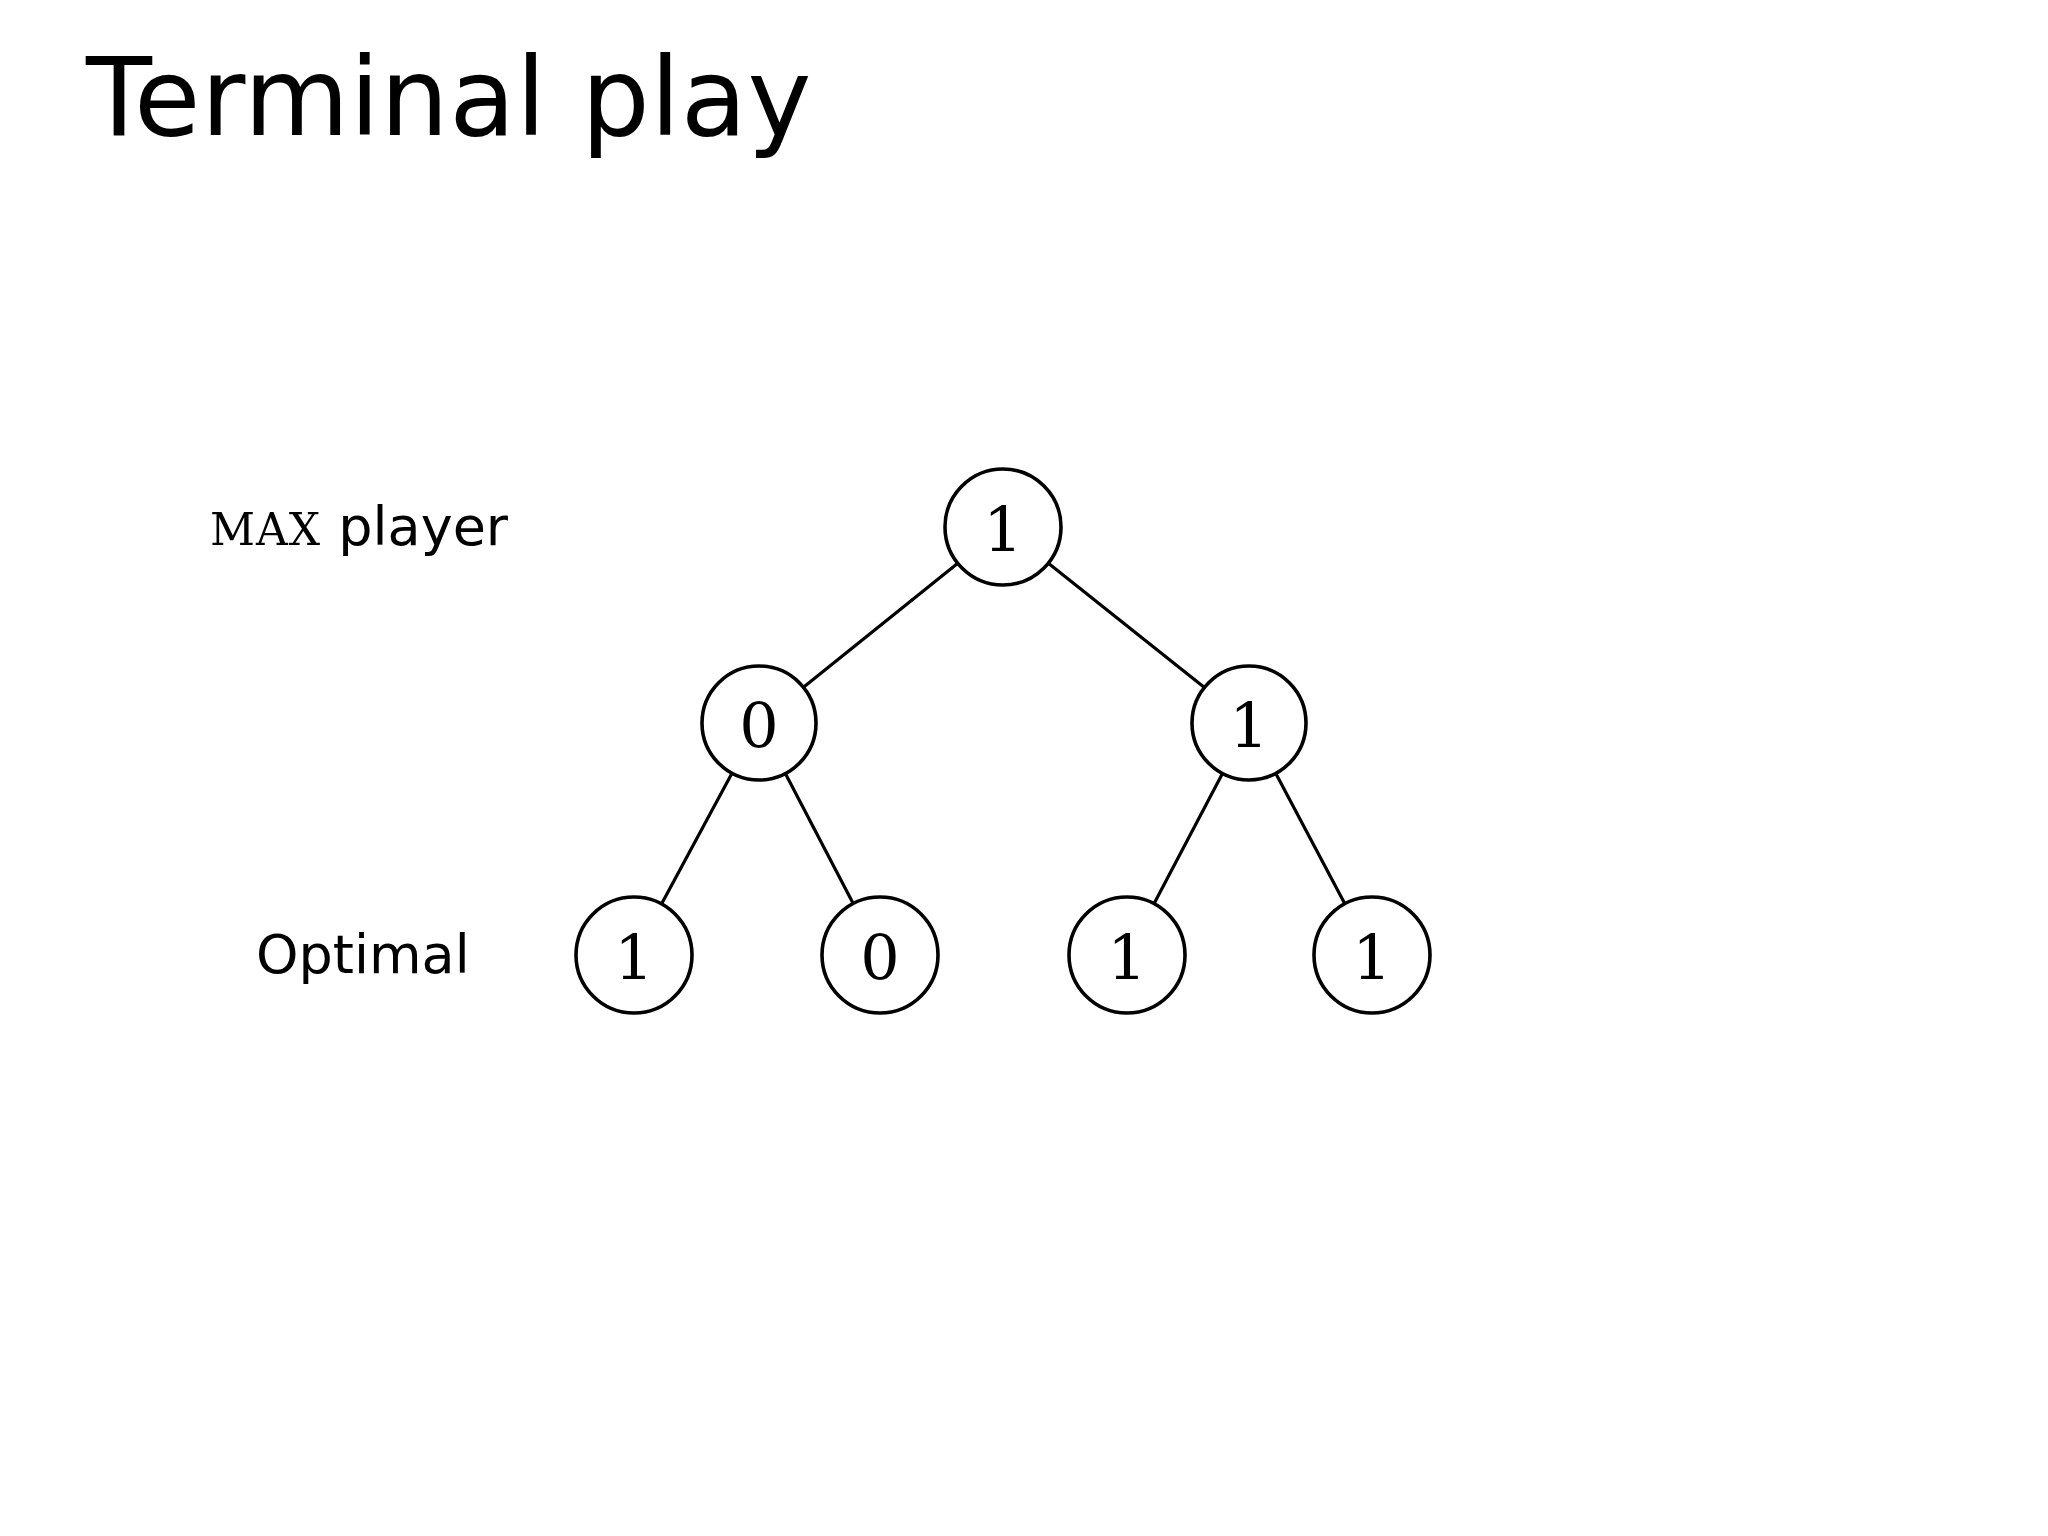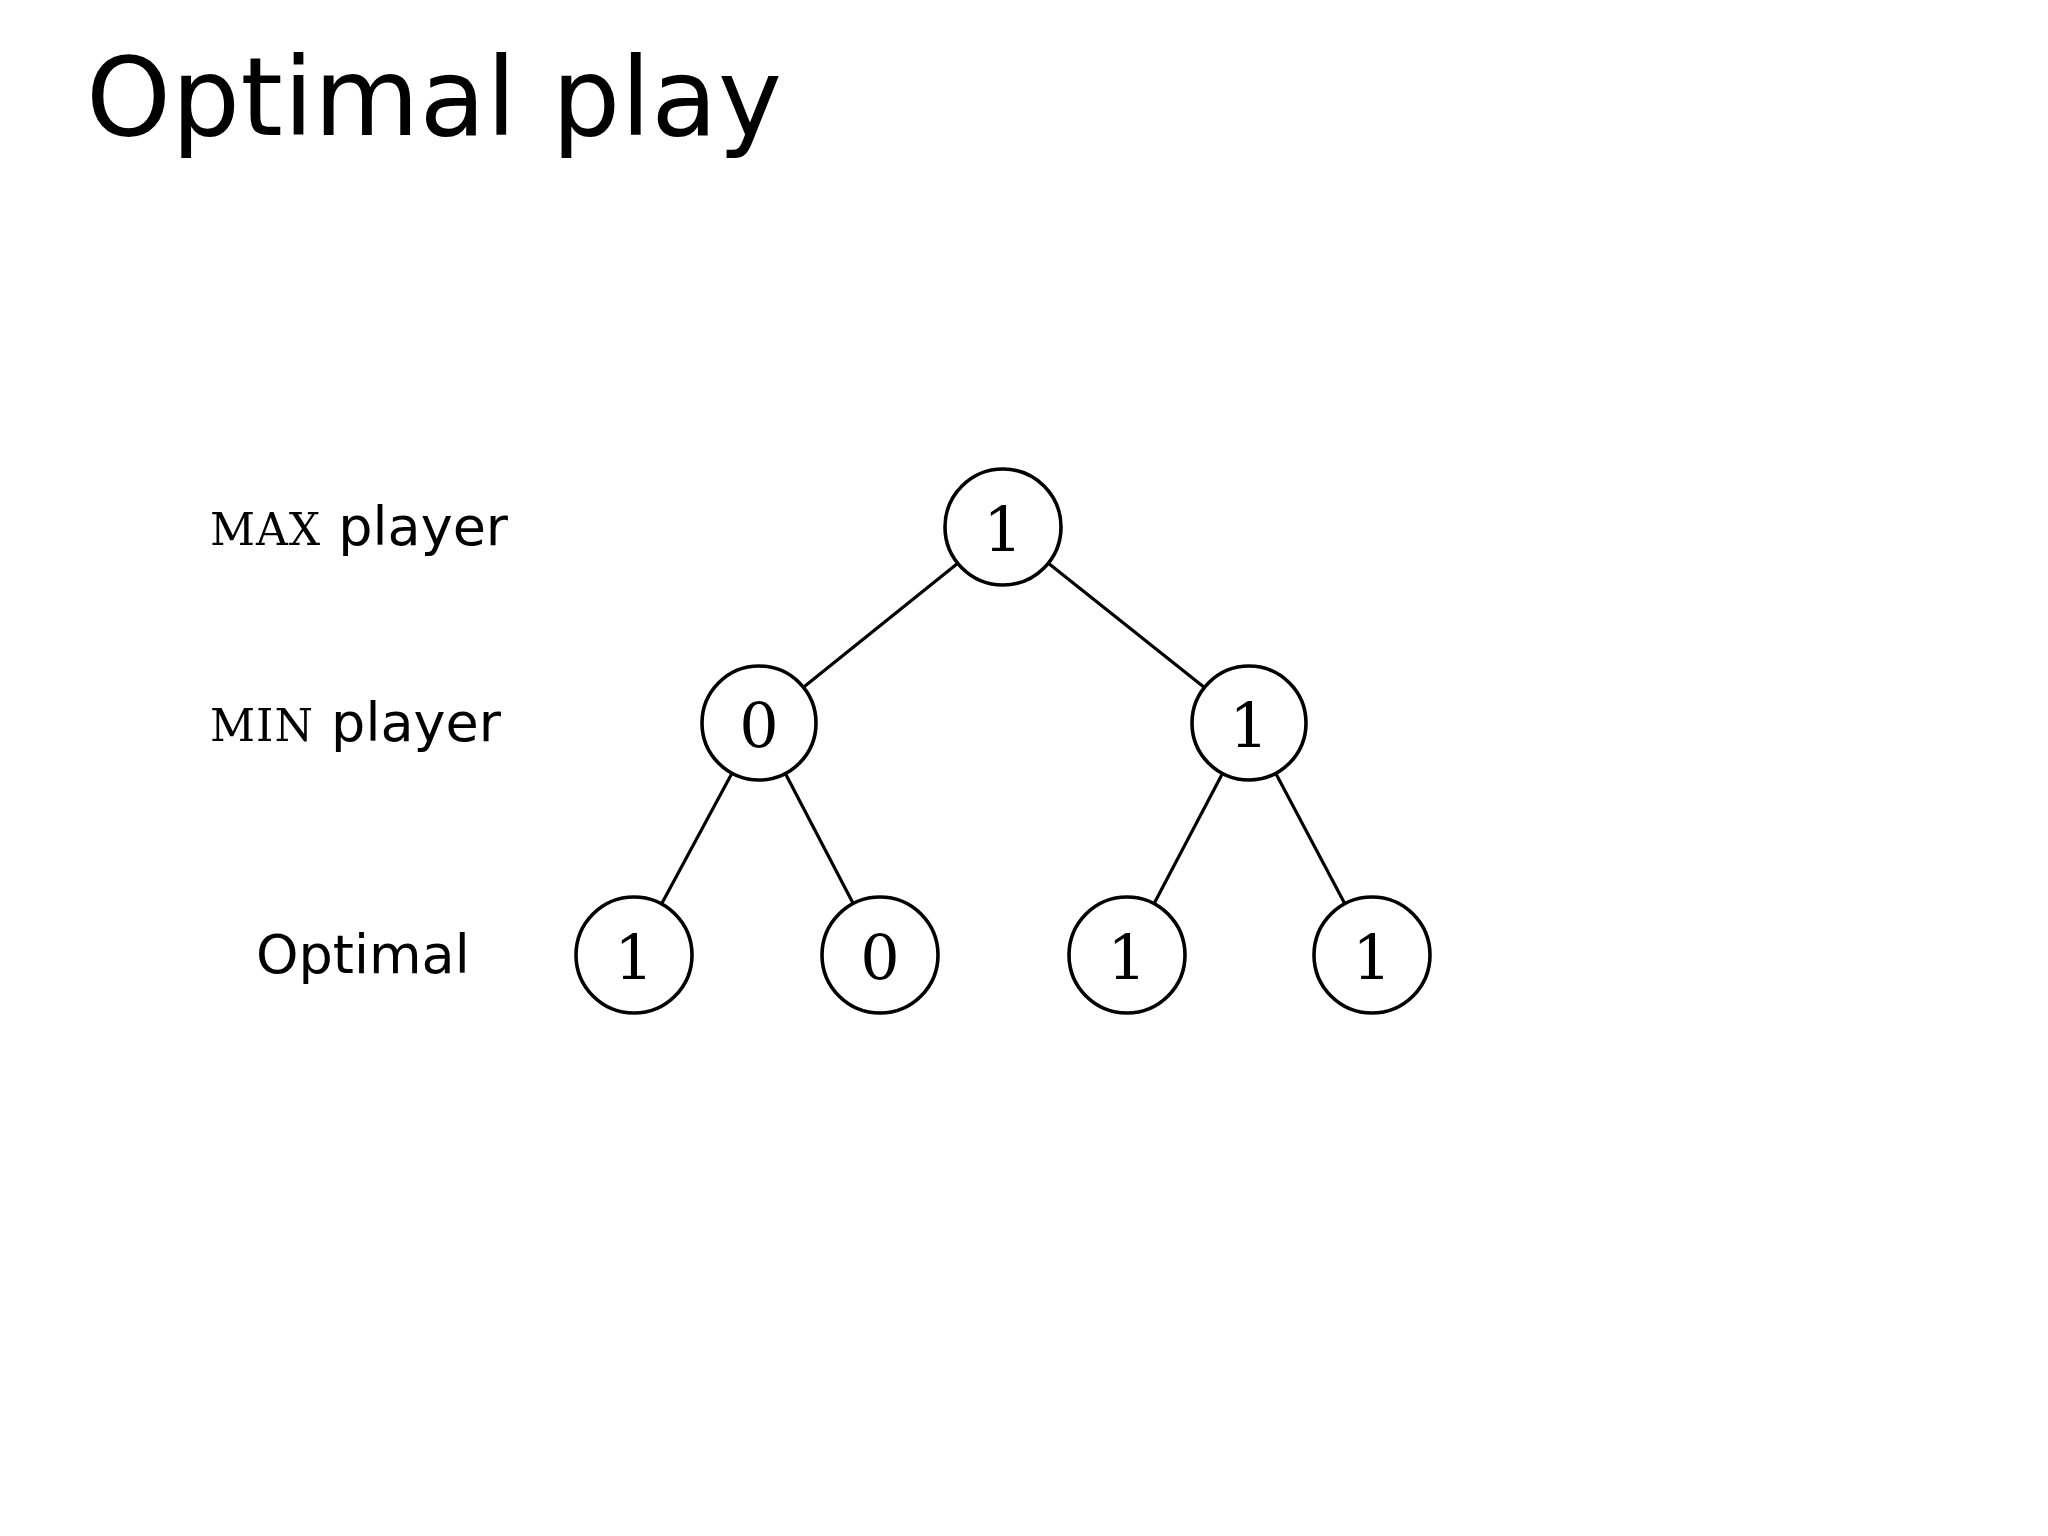--- a/index.html
+++ b/index.html
@@ -84,31 +84,28 @@
     fill: #000000;
     text-anchor: middle;
     dominant-baseline: central;
   }
 </style>
 </head>
 <body>
 
 <div id="slide">
 
-  <div id="slide-title">Optimal play</div>
+  <div id="slide-title">Terminal play</div>
 
   <div id="figure">
 
     <div class="row-label" id="label-max" style="left: 210px; top: 527px;">
       <span class="sc">MAX</span><span class="plain"> player</span>
     </div>
 
-    <div class="row-label" id="label-min" style="left: 210px; top: 723px;">
-      <span class="sc">MIN</span><span class="plain"> player</span>
-    </div>
 
     <div class="row-label" id="label-terminal" style="left: 256px; top: 955px;">
       <span class="plain">Optimal</span>
     </div>
 
     <svg id="tree" viewBox="0 0 2048 1536">
       <g id="edges-group">
           <line x1="957.7820191130601" y1="563.3226403845912" x2="803.4383605268204" y2="687.3036120358329" class="edge"></line>
           <line x1="1048.3622623794113" y1="563.1422903510756" x2="1204.4198455926476" y2="687.4808525860119" class="edge"></line>
           <line x1="731.9634127910778" y1="773.1799058597596" x2="661.5109133003068" y2="903.9397449146305" class="edge"></line>

